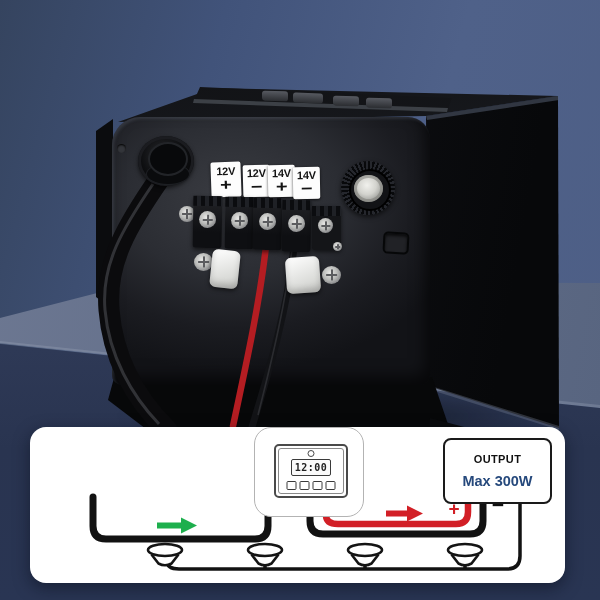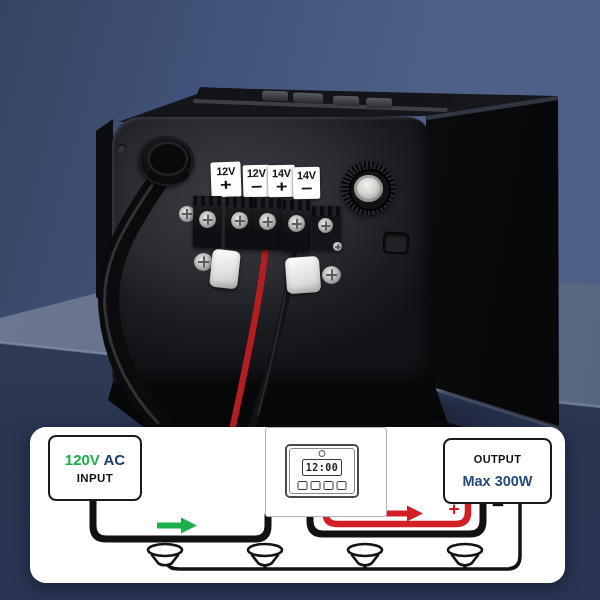--- a/index.html
+++ b/index.html
@@ -103,22 +103,22 @@
     border-radius:16px;box-shadow:0 5px 16px rgba(8,12,26,.5);}
   .dbox{border:2.5px solid #1a1a1a;border-radius:8px;background:#fff;
     display:flex;flex-direction:column;align-items:center;justify-content:center;
     text-align:center;line-height:1.25;}
   .inbox{left:48px;top:435px;width:90px;height:62px;}
   .outbox{left:443px;top:438px;width:105px;height:62px;}
   .big{font-size:14.5px;font-weight:bold;}
   .green{color:#1DAF4D;} .navy{color:#1D3E6B;} .red{color:#D21F26;}
   .sub{font-size:11.5px;font-weight:bold;color:#111;letter-spacing:.4px;margin-top:1px;}
   .max{font-size:14.5px;font-weight:bold;color:#26497C;margin-top:5px;}
-  .timerbox{left:265px;top:427px;width:108px;height:88px;background:#fff;
-    border:1.5px solid #b3b3b3;border-radius:3px;padding-left:12px;}
+  .timerbox{left:254px;top:427px;width:108px;height:88px;background:#fff;
+    border:1.5px solid #b3b3b3;border-radius:17px;}
   .tdev{left:19px;top:16px;width:70px;height:50px;border:2px solid #4a4a4a;border-radius:5px;
     background:#fff;}
   .tdev-in{left:2px;top:2px;right:2px;bottom:2px;border:1px solid #8a8a8a;border-radius:3px;}
   .tdot{left:50%;top:4px;width:5px;height:5px;border:1.5px solid #4a4a4a;border-radius:50%;
     transform:translateX(-50%);}
   .tdisp{left:50%;top:13px;transform:translateX(-50%);width:38px;height:15px;
     border:1.6px solid #3a3a3a;border-radius:2px;background:#fafafa;
     font-family:"DejaVu Sans Mono",monospace;font-size:10px;font-weight:bold;color:#222;
     display:flex;align-items:center;justify-content:center;letter-spacing:.5px;}
   .tbtnrow{left:50%;top:35px;transform:translateX(-50%);display:flex;gap:3px;}
@@ -239,27 +239,20 @@
     </g>
     <g>
       <path d="M 421.5 127.5 L 428.5 136.5 Q 435 140 441.5 136.5 L 448.5 127.5" fill="#fff" stroke="#141414" stroke-width="2.6"></path>
       <ellipse cx="435" cy="123" rx="17" ry="6" fill="#fff" stroke="#141414" stroke-width="2.6"></ellipse>
     </g>
 
     <polygon points="127,95.5 151,95.5 151,90.5 167,98.5 151,106.5 151,101.5 127,101.5" fill="#1DAF4D"></polygon>
     <polygon points="356,83.5 377,83.5 377,78.5 393,86.5 377,94.5 377,89.5 356,89.5" fill="#D21F26"></polygon>
   </svg>
 
-  <div class="abs dbox inbox">
-    <div style="font-size:15px;font-weight:bold;">
-      <span class="green">120V</span>
-      <span class="navy">AC</span>
-    </div>
-    <div class="sub">INPUT</div>
-  </div>
 
   <div class="abs timerbox">
     <div class="abs tdev">
       <div class="abs tdev-in"></div>
       <div class="abs tdot"></div>
       <div class="abs tdisp">12:00</div>
       <div class="abs tbtnrow">
         <div class="tbtn"></div>
         <div class="tbtn"></div>
         <div class="tbtn"></div>

